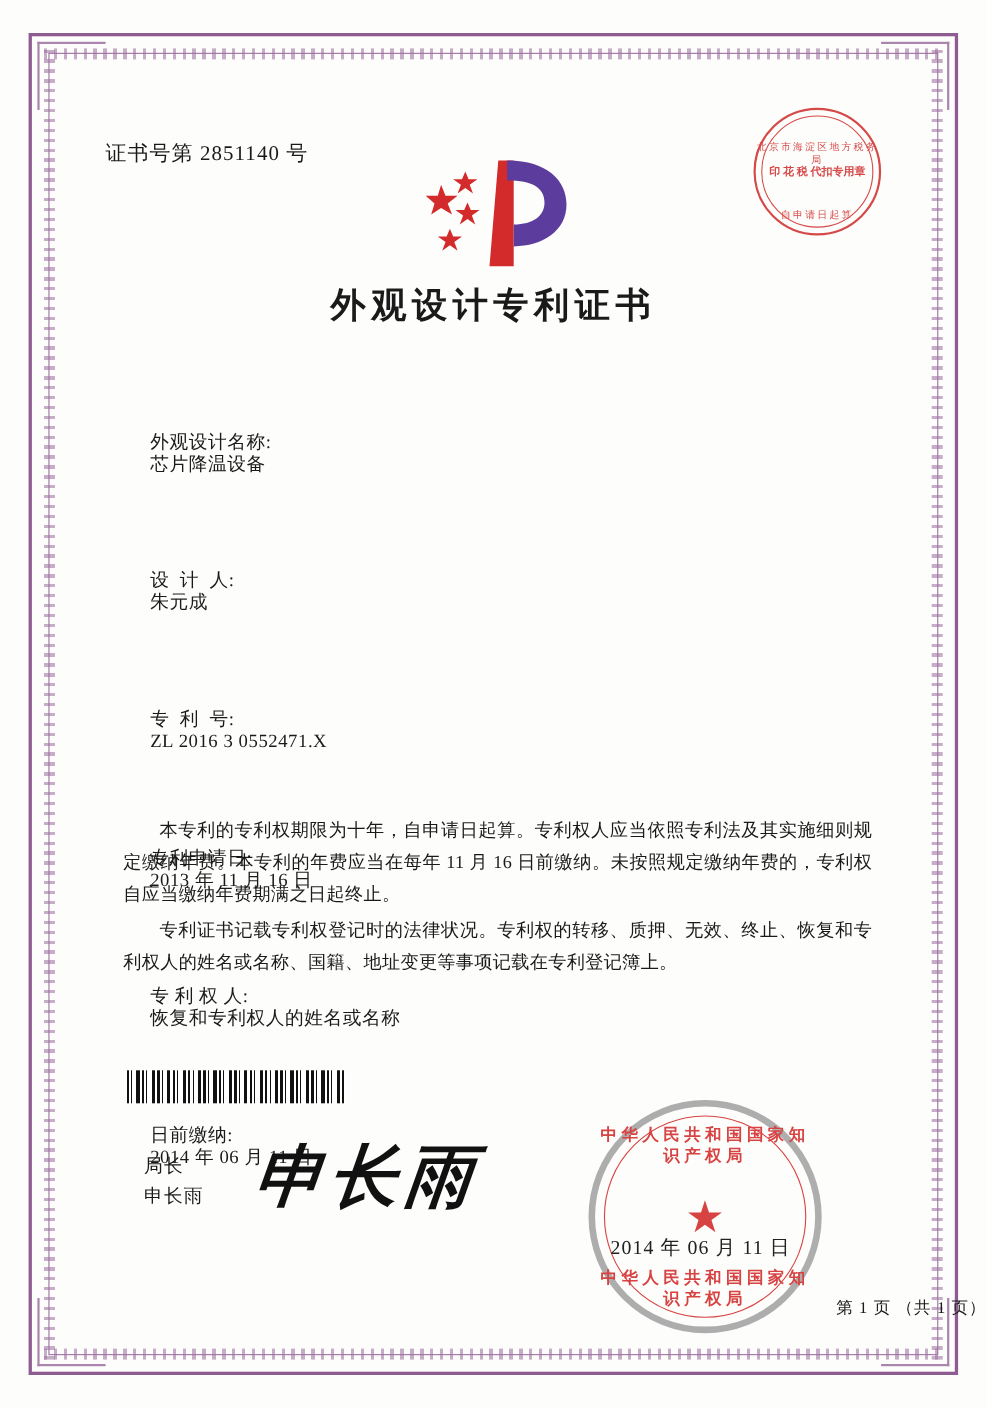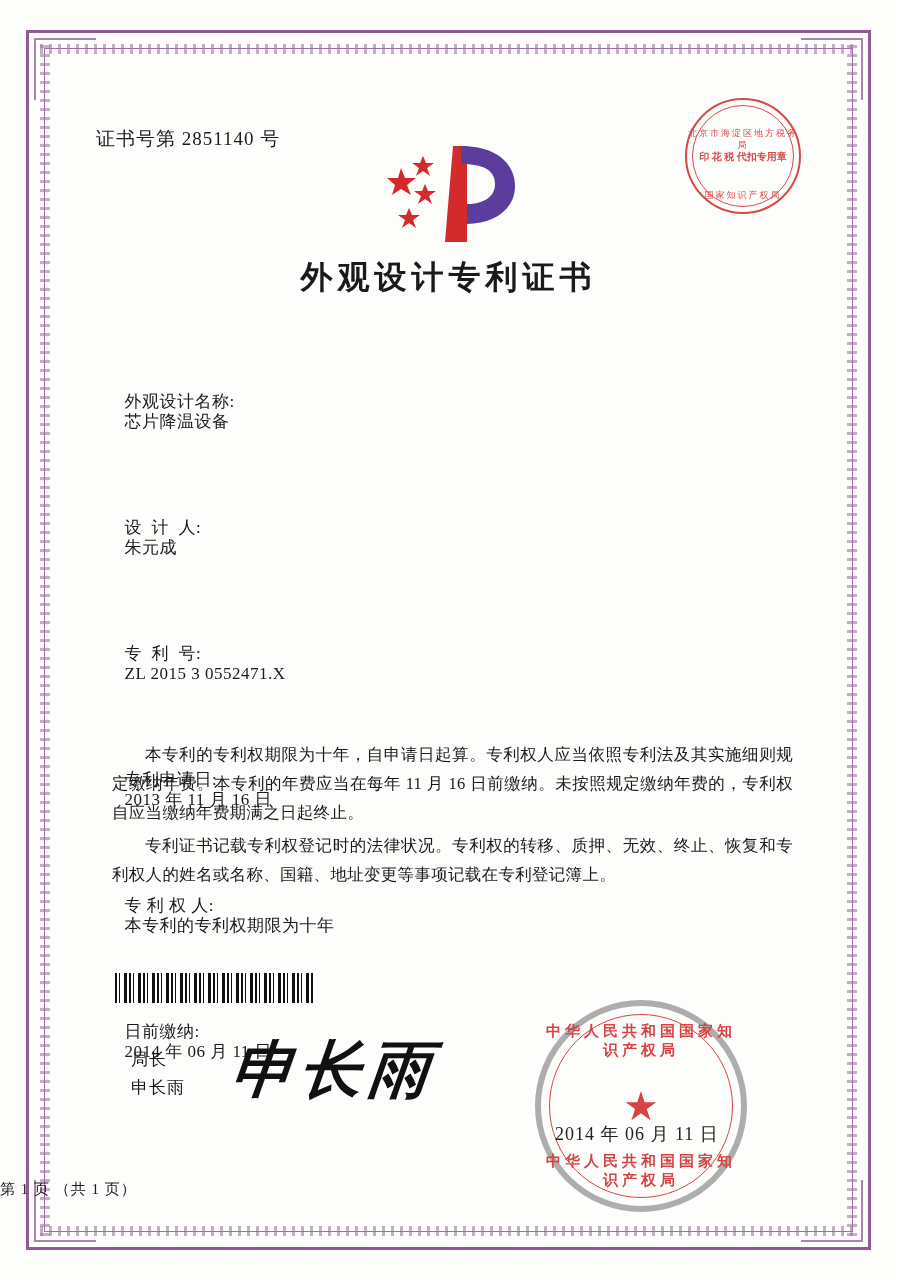--- a/index.html
+++ b/index.html
@@ -135,21 +135,21 @@
     text-align: center;
     font-size: 32px;
     font-weight: bold;
     letter-spacing: 5px;
     font-family: "DejaVu Serif", serif;
   }
 
   
   .fields {
     position: absolute;
-    left: 96px;
+    left: 108px;
     top: 372px;
     right: 110px;
     font-size: 17px;
     line-height: 20px;
   }
   .field {
     margin-bottom: 46px;
     white-space: pre;
     letter-spacing: .5px;
   }
@@ -256,21 +256,21 @@
     color: #222;
     letter-spacing: 1px;
   }
 
   
   .footer {
     position: absolute;
     left: 0;
     right: 0;
     top: 1180px;
-    text-align: left;
+    text-align: right;
     font-size: 15px;
     letter-spacing: 1px;
   }
 </style>
 </head>
 <body>
 
 <div class="page">
 
   <div class="border-outer"></div>
@@ -294,45 +294,45 @@
         <polygon points="34,70 37,77 45,77 38,82 41,90 34,85 27,90 30,82 23,77 31,77"></polygon>
       </g>
     </svg>
   </div>
 
   <div class="seal-top">
     <div class="ring"></div>
     <div class="arc-top">北京市海淀区地方税务局</div>
     <div class="center-txt">印 花 税
 代扣专用章</div>
-    <div class="arc-bottom">国家知识产权局</div>
+    <div class="arc-bottom">自申请日起算</div>
   </div>
 
   <div class="title">外观设计专利证书</div>
 
   <div class="fields">
     <div class="field">
       <span class="label">外观设计名称:</span>
       <span class="value">芯片降温设备</span>
     </div>
     <div class="field">
       <span class="label">设  计  人:</span>
       <span class="value">朱元成</span>
     </div>
     <div class="field">
       <span class="label">专  利  号:</span>
-      <span class="value">ZL 2015 3 0552471.X</span>
+      <span class="value">ZL 2016 3 0552471.X</span>
     </div>
     <div class="field">
       <span class="label">专利申请日:</span>
       <span class="value">2013 年 11 月 16 日</span>
     </div>
     <div class="field">
       <span class="label">专 利 权 人:</span>
-      <span class="value">本专利的专利权期限为十年</span>
+      <span class="value">恢复和专利权人的姓名或名称</span>
     </div>
     <div class="field">
       <span class="label">日前缴纳:</span>
       <span class="value">2014 年 06 月 11 日</span>
     </div>
   </div>
 
   <div class="body-text">
     <p>本专利的专利权期限为十年，自申请日起算。专利权人应当依照专利法及其实施细则规定缴纳年费。本专利的年费应当在每年 11 月 16 日前缴纳。未按照规定缴纳年费的，专利权自应当缴纳年费期满之日起终止。</p>
     <p>专利证书记载专利权登记时的法律状况。专利权的转移、质押、无效、终止、恢复和专利权人的姓名或名称、国籍、地址变更等事项记载在专利登记簿上。</p>

